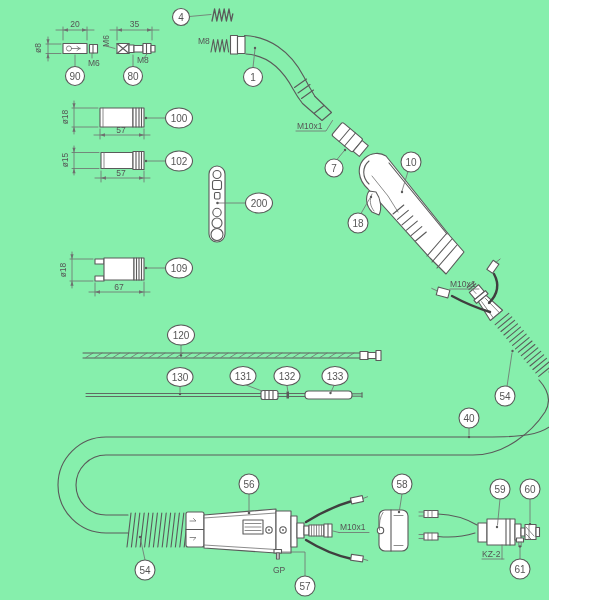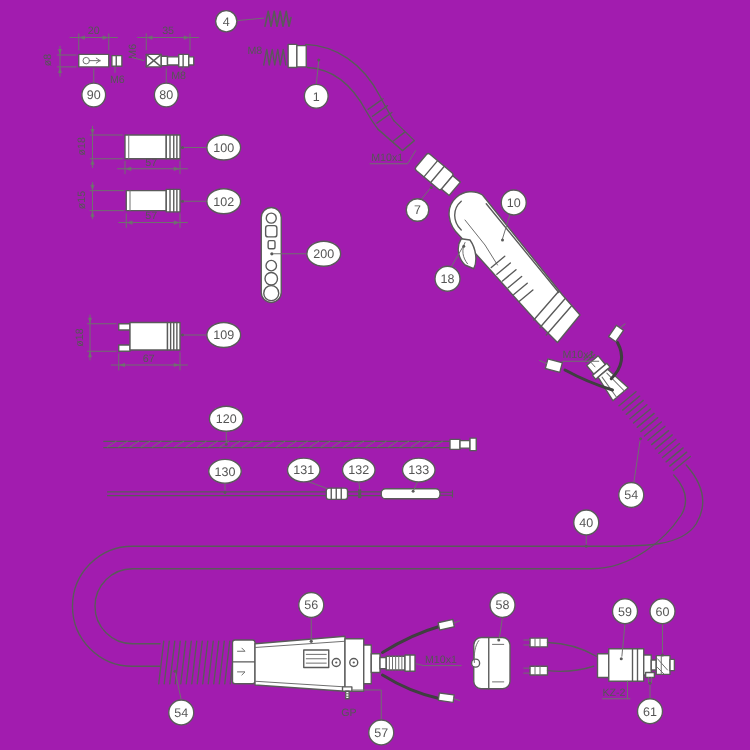--- a/index.html
+++ b/index.html
@@ -1,16 +1,16 @@
 <!DOCTYPE html>
 <html><head>
 <meta charset="utf-8">
 <style>
   html,body{margin:0;padding:0;background:#fff;}
-  .page{width:600px;height:600px;background:#a21caf;position:relative;overflow:hidden;}
+  .page{width:549px;height:600px;background:#86efac;position:relative;overflow:hidden;}
   svg{display:block;}
   .ln{stroke:#5a5a5a;stroke-width:1.1;fill:none;stroke-linecap:round;stroke-linejoin:round;}
   .thin{stroke:#6f6f6f;stroke-width:0.8;fill:none;stroke-linecap:round;}
   .wire{stroke:#3f3f3f;stroke-width:2.4;fill:none;stroke-linecap:round;}
   .fillw{fill:#ffffff;}
   .dot{fill:#5a5a5a;stroke:none;}
   .arr{fill:#6f6f6f;stroke:none;}
   .dark{fill:#5a5a5a;stroke:none;}
   text{font-family:"Liberation Sans","DejaVu Sans",sans-serif;fill:#555;}
   .dim{font-size:8.5px;}

